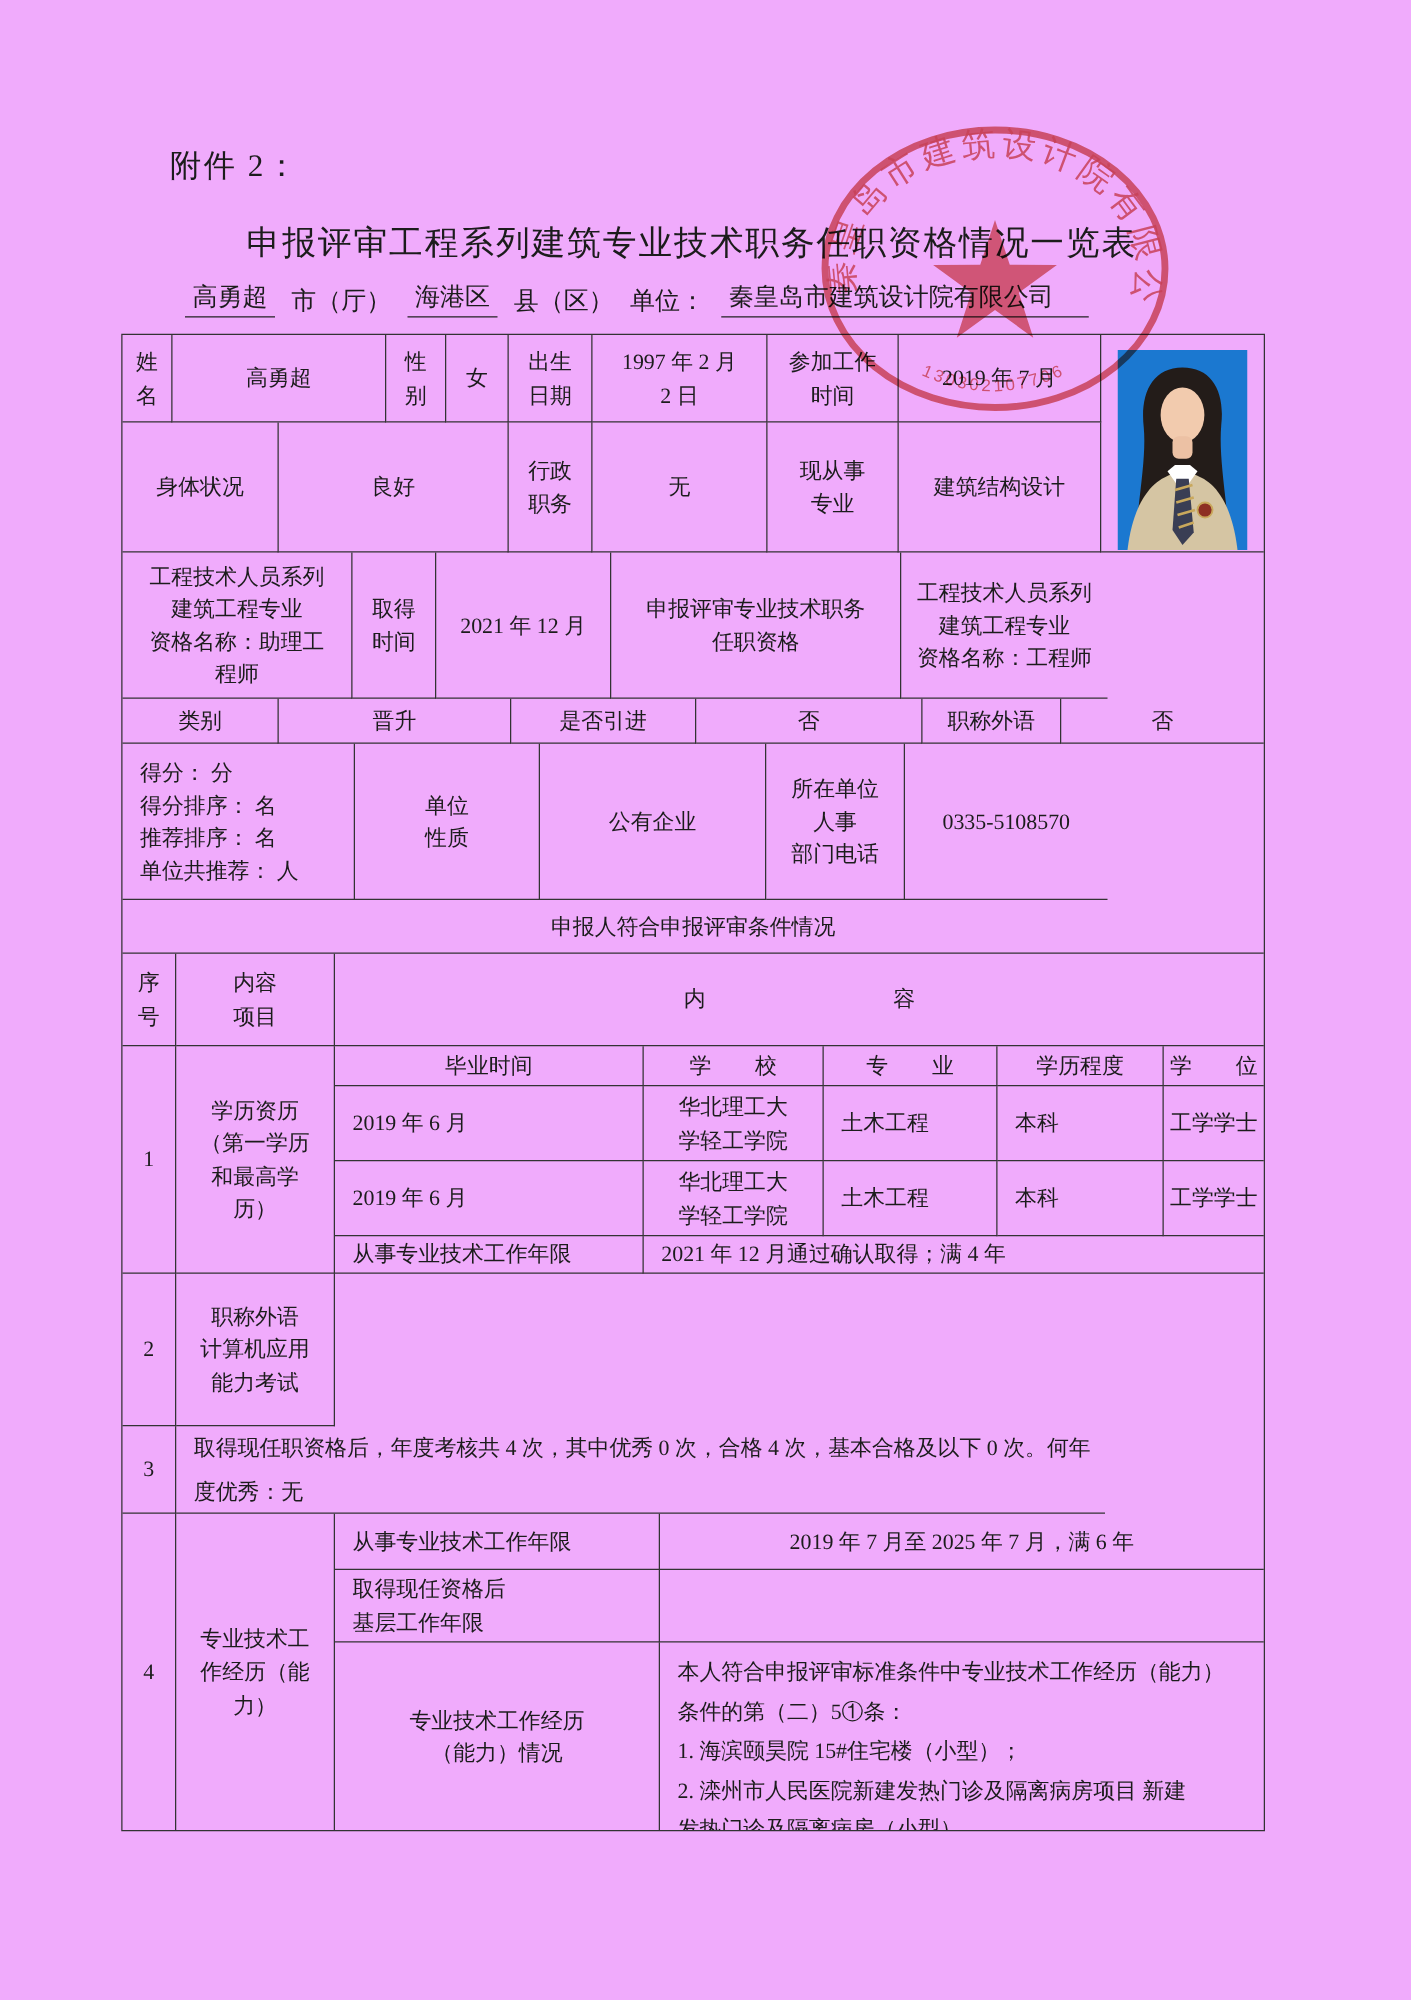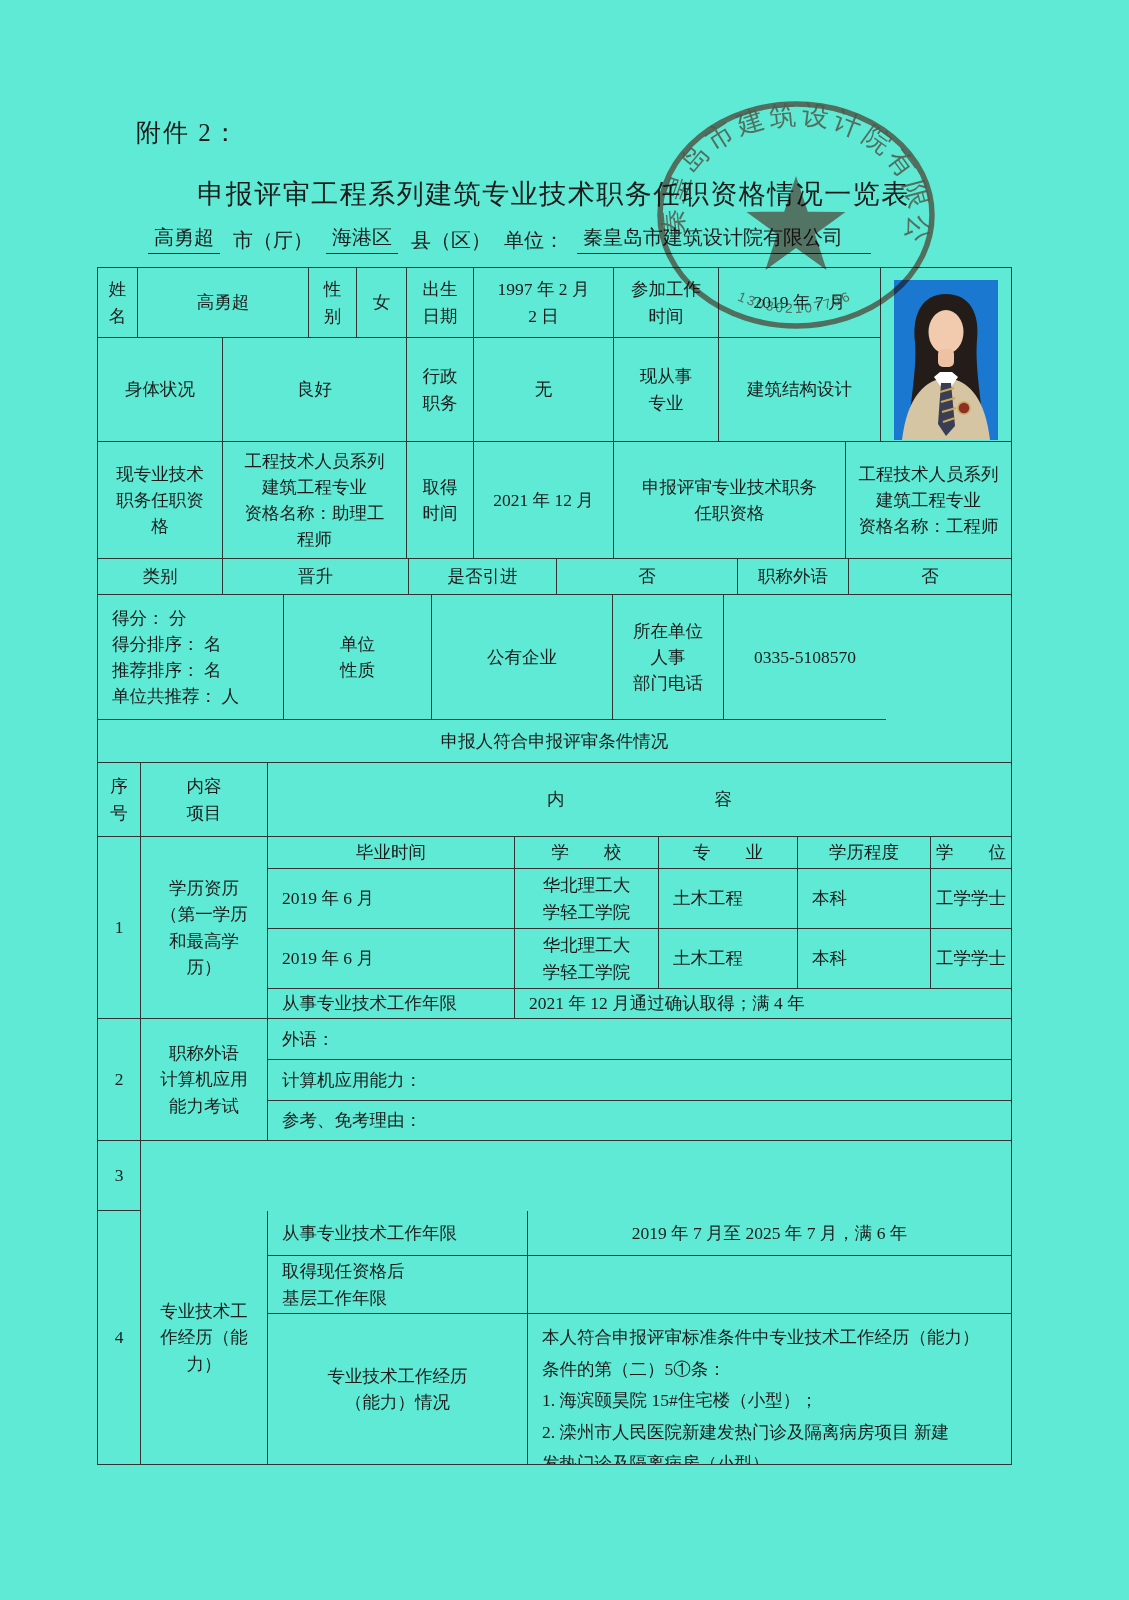--- a/index.html
+++ b/index.html
@@ -1,18 +1,18 @@
 <!DOCTYPE html>
 <html><head>
 <meta charset="utf-8">
 <style>
   html,body { margin:0; padding:0; background:#d8d8d8; }
   .page {
     position:relative; width:1129px; height:1600px; margin:0 auto;
-    background:#5eead4; color:#1c1c1c;
+    background:#f0abfc; color:#1c1c1c;
     font-family:"Liberation Serif","DejaVu Serif",serif;
     overflow:hidden;
   }
   .attachment { position:absolute; left:136px; top:116px; font-size:25px; letter-spacing:2px; }
   .doc-title { position:absolute; left:97px; top:176px; width:913px; text-align:center;
                font-size:27px; letter-spacing:1.5px; white-space:nowrap; }
   .subline { position:absolute; left:148px; top:224px; font-size:20px; display:flex;
              align-items:flex-end; gap:13px; white-space:nowrap; }
   .u { border-bottom:1.7px solid #222; padding:0 6px 2px; }
   .u-wide { padding-right:28px; }
@@ -94,23 +94,20 @@
           <path d="M8 160 C13 118 30 103 45 99 L59 99 C75 103 91 118 96 160 Z" fill="#d5c5a3"></path>
           <path d="M40 97 L52 114 L64 97 L58 92 L46 92 Z" fill="#ffffff"></path>
           <path d="M47 103 L57 103 L61 146 L52 156 L44 144 Z" fill="#3a3e54"></path>
           <path d="M46 112 L60 108 M47 122 L61 118 M48 132 L62 128 M49 142 L61 138" stroke="#c9a85c" stroke-width="2.2" fill="none"></path>
           <circle cx="70" cy="128" r="6" fill="#8d2f23" stroke="#c9a85c" stroke-width="1.5"></circle>
         </svg>
       </div>
     </div>
 
     <div class="tr">
-      <div class="td pre" style="width:125px;height:117px">现专业技术
-职务任职资
-格</div>
       <div class="td pre" style="width:184px;height:117px">工程技术人员系列
 建筑工程专业
 资格名称：助理工
 程师</div>
       <div class="td pre" style="width:67px;height:117px">取得
 时间</div>
       <div class="td" style="width:140px;height:117px">2021 年 12 月</div>
       <div class="td pre" style="width:232px;height:117px">申报评审专业技术职务
 任职资格</div>
       <div class="td pre no-r" style="width:165px;height:117px">工程技术人员系列
@@ -191,35 +188,25 @@
           <div class="td left no-r" style="width:496px;height:30px">2021 年 12 月通过确认取得；满 4 年</div>
         </div>
       </div>
     </div>
 
     <div class="tr">
       <div class="td" style="width:43px;height:122px">2</div>
       <div class="td pre" style="width:127px;height:122px">职称外语
 计算机应用
 能力考试</div>
-      <div class="col" style="width:743px">
-        <div class="tr">
-            <div class="td left no-r" style="width:743px;height:41px">外语：</div>
-          </div>
-        <div class="tr">
-            <div class="td left no-r" style="width:743px;height:41px">计算机应用能力：</div>
-          </div>
-        <div class="tr">
-            <div class="td left no-r" style="width:743px;height:40px">参考、免考理由：</div>
-          </div>
-      </div>
     </div>
 
     <div class="tr">
       <div class="td" style="width:43px;height:70px">3</div>
+      <div class="td left no-r" style="width:743px;height:70px;line-height:1.95">取得现任职资格后，年度考核共 4 次，其中优秀 0 次，合格 4 次，基本合格及以下 0 次。何年度优秀：无</div>
     </div>
 
     <div class="tr">
       <div class="td no-b" style="width:43px;height:253px">4</div>
       <div class="td pre no-b" style="width:127px;height:253px">专业技术工
 作经历（能
 力）</div>
       <div class="col" style="width:743px">
         <div class="tr">
           <div class="td left" style="width:260px;height:45px">从事专业技术工作年限</div>

